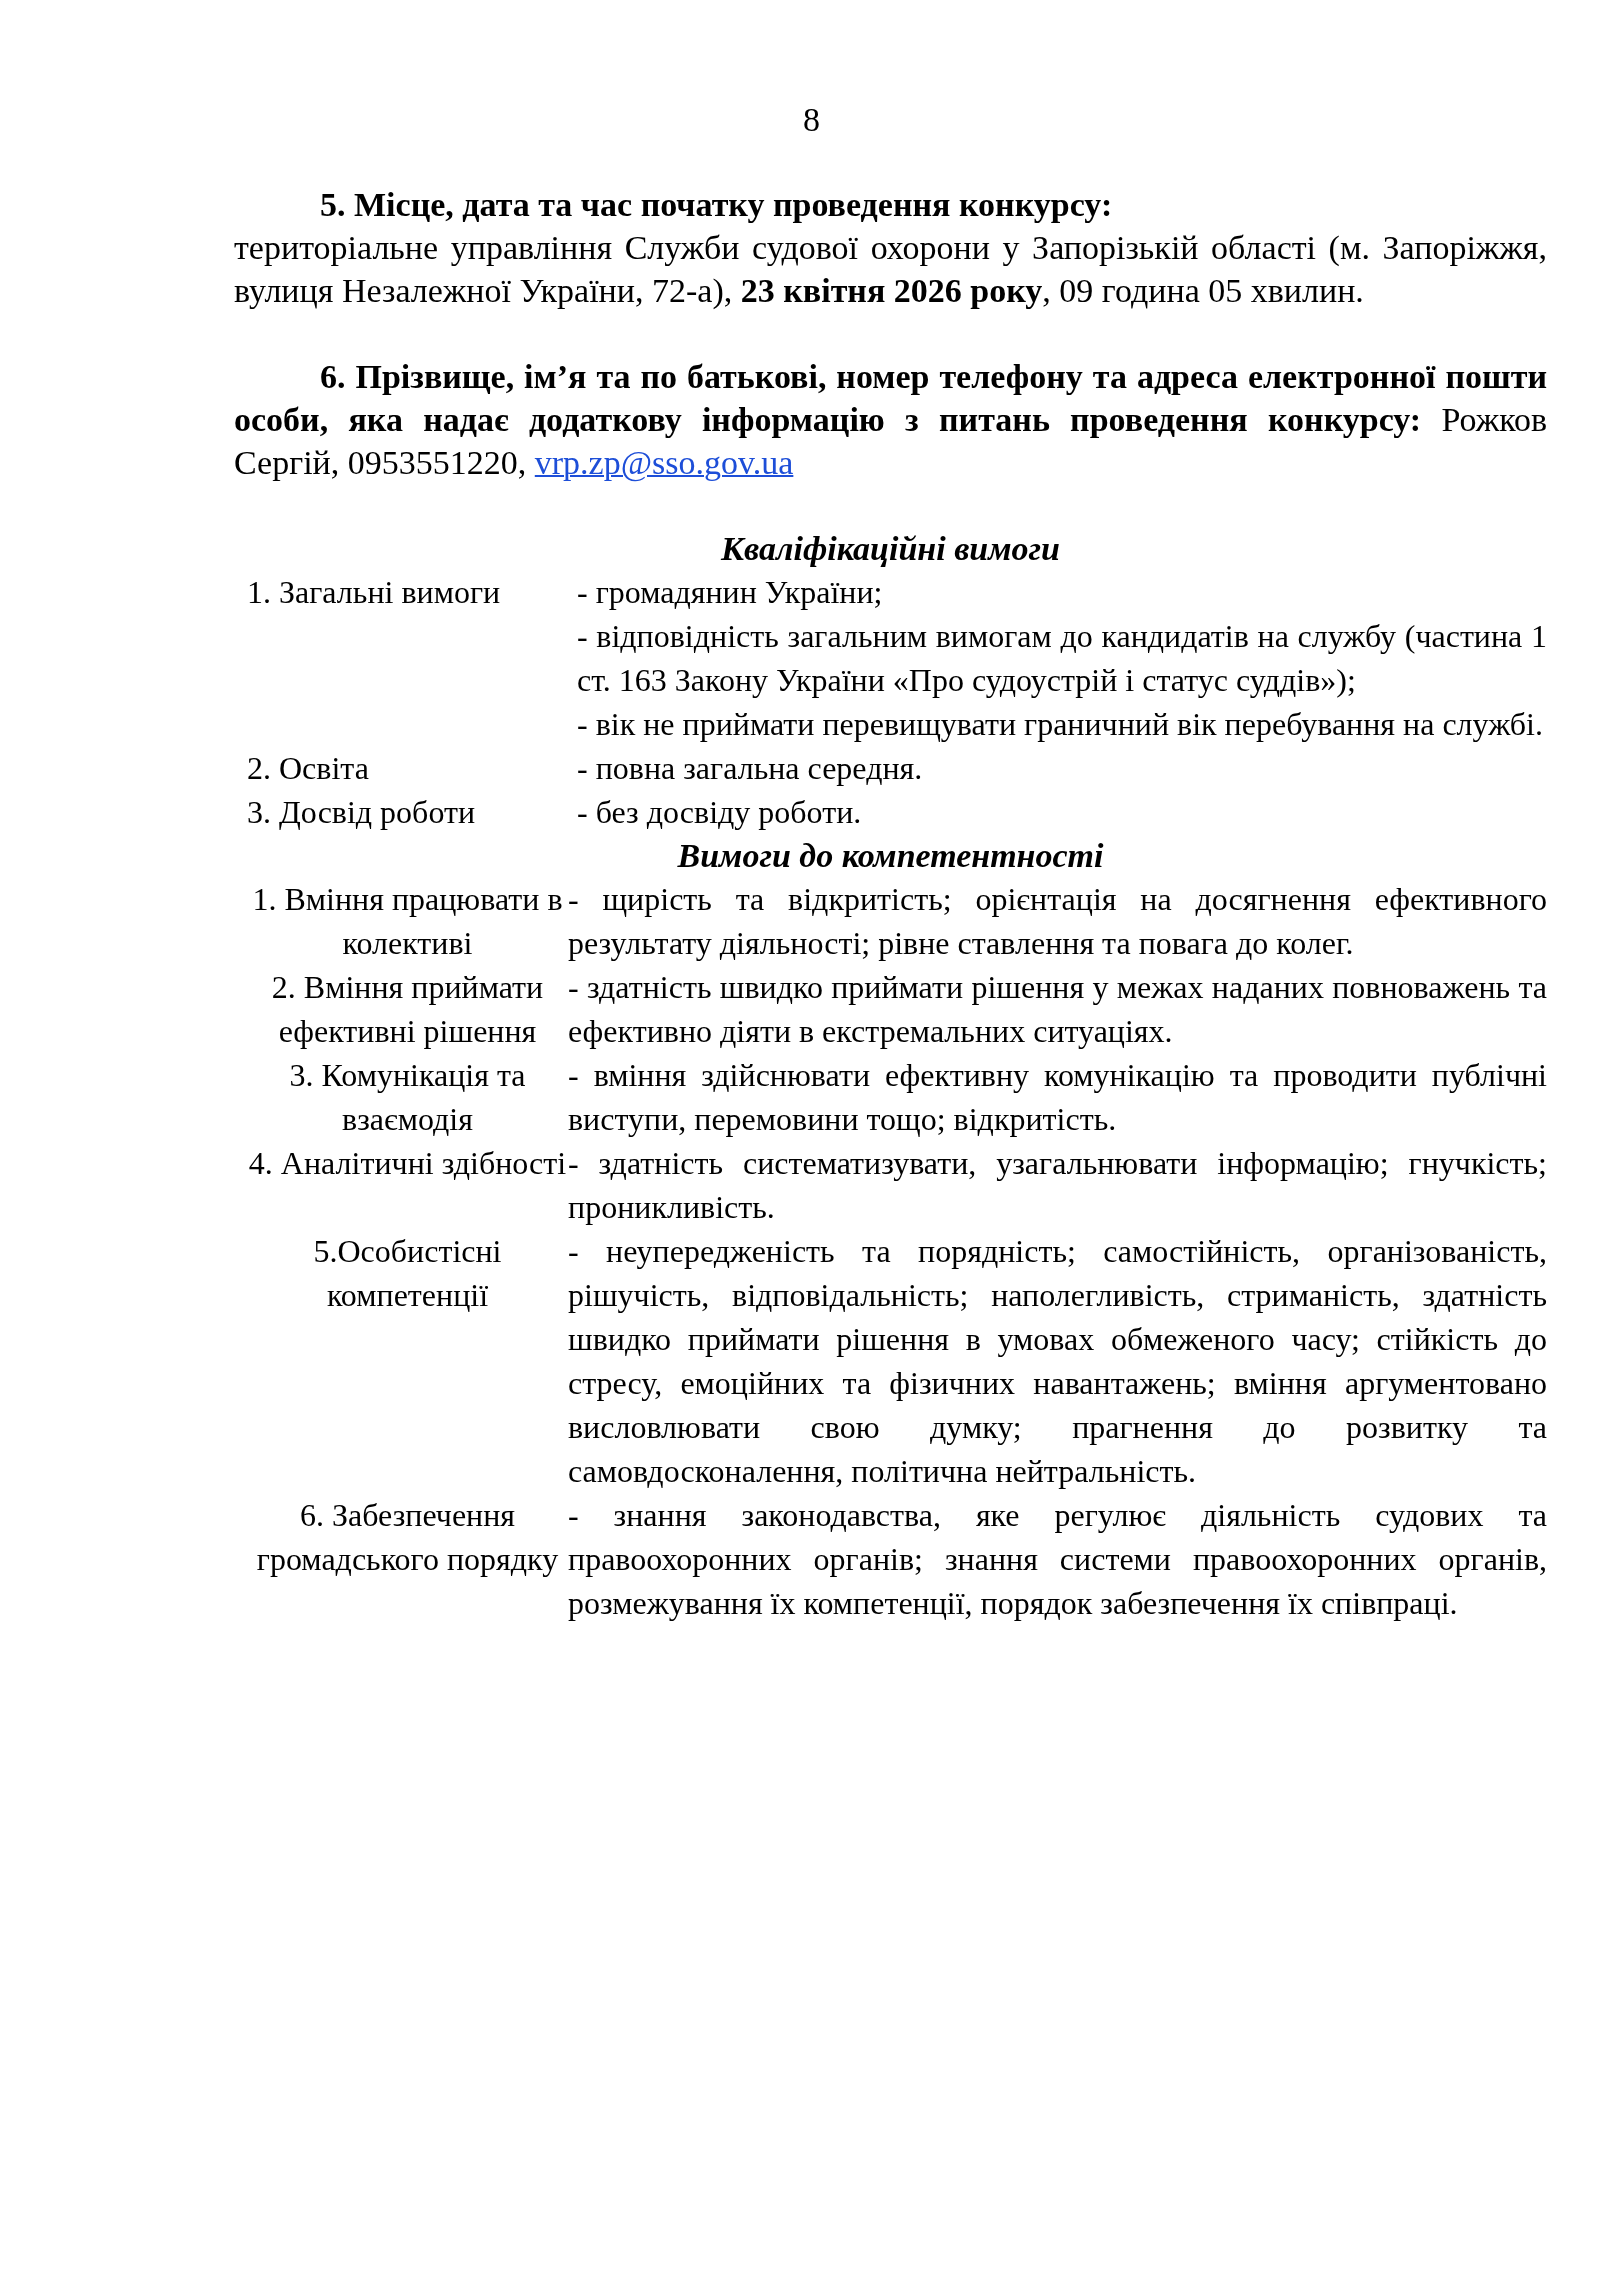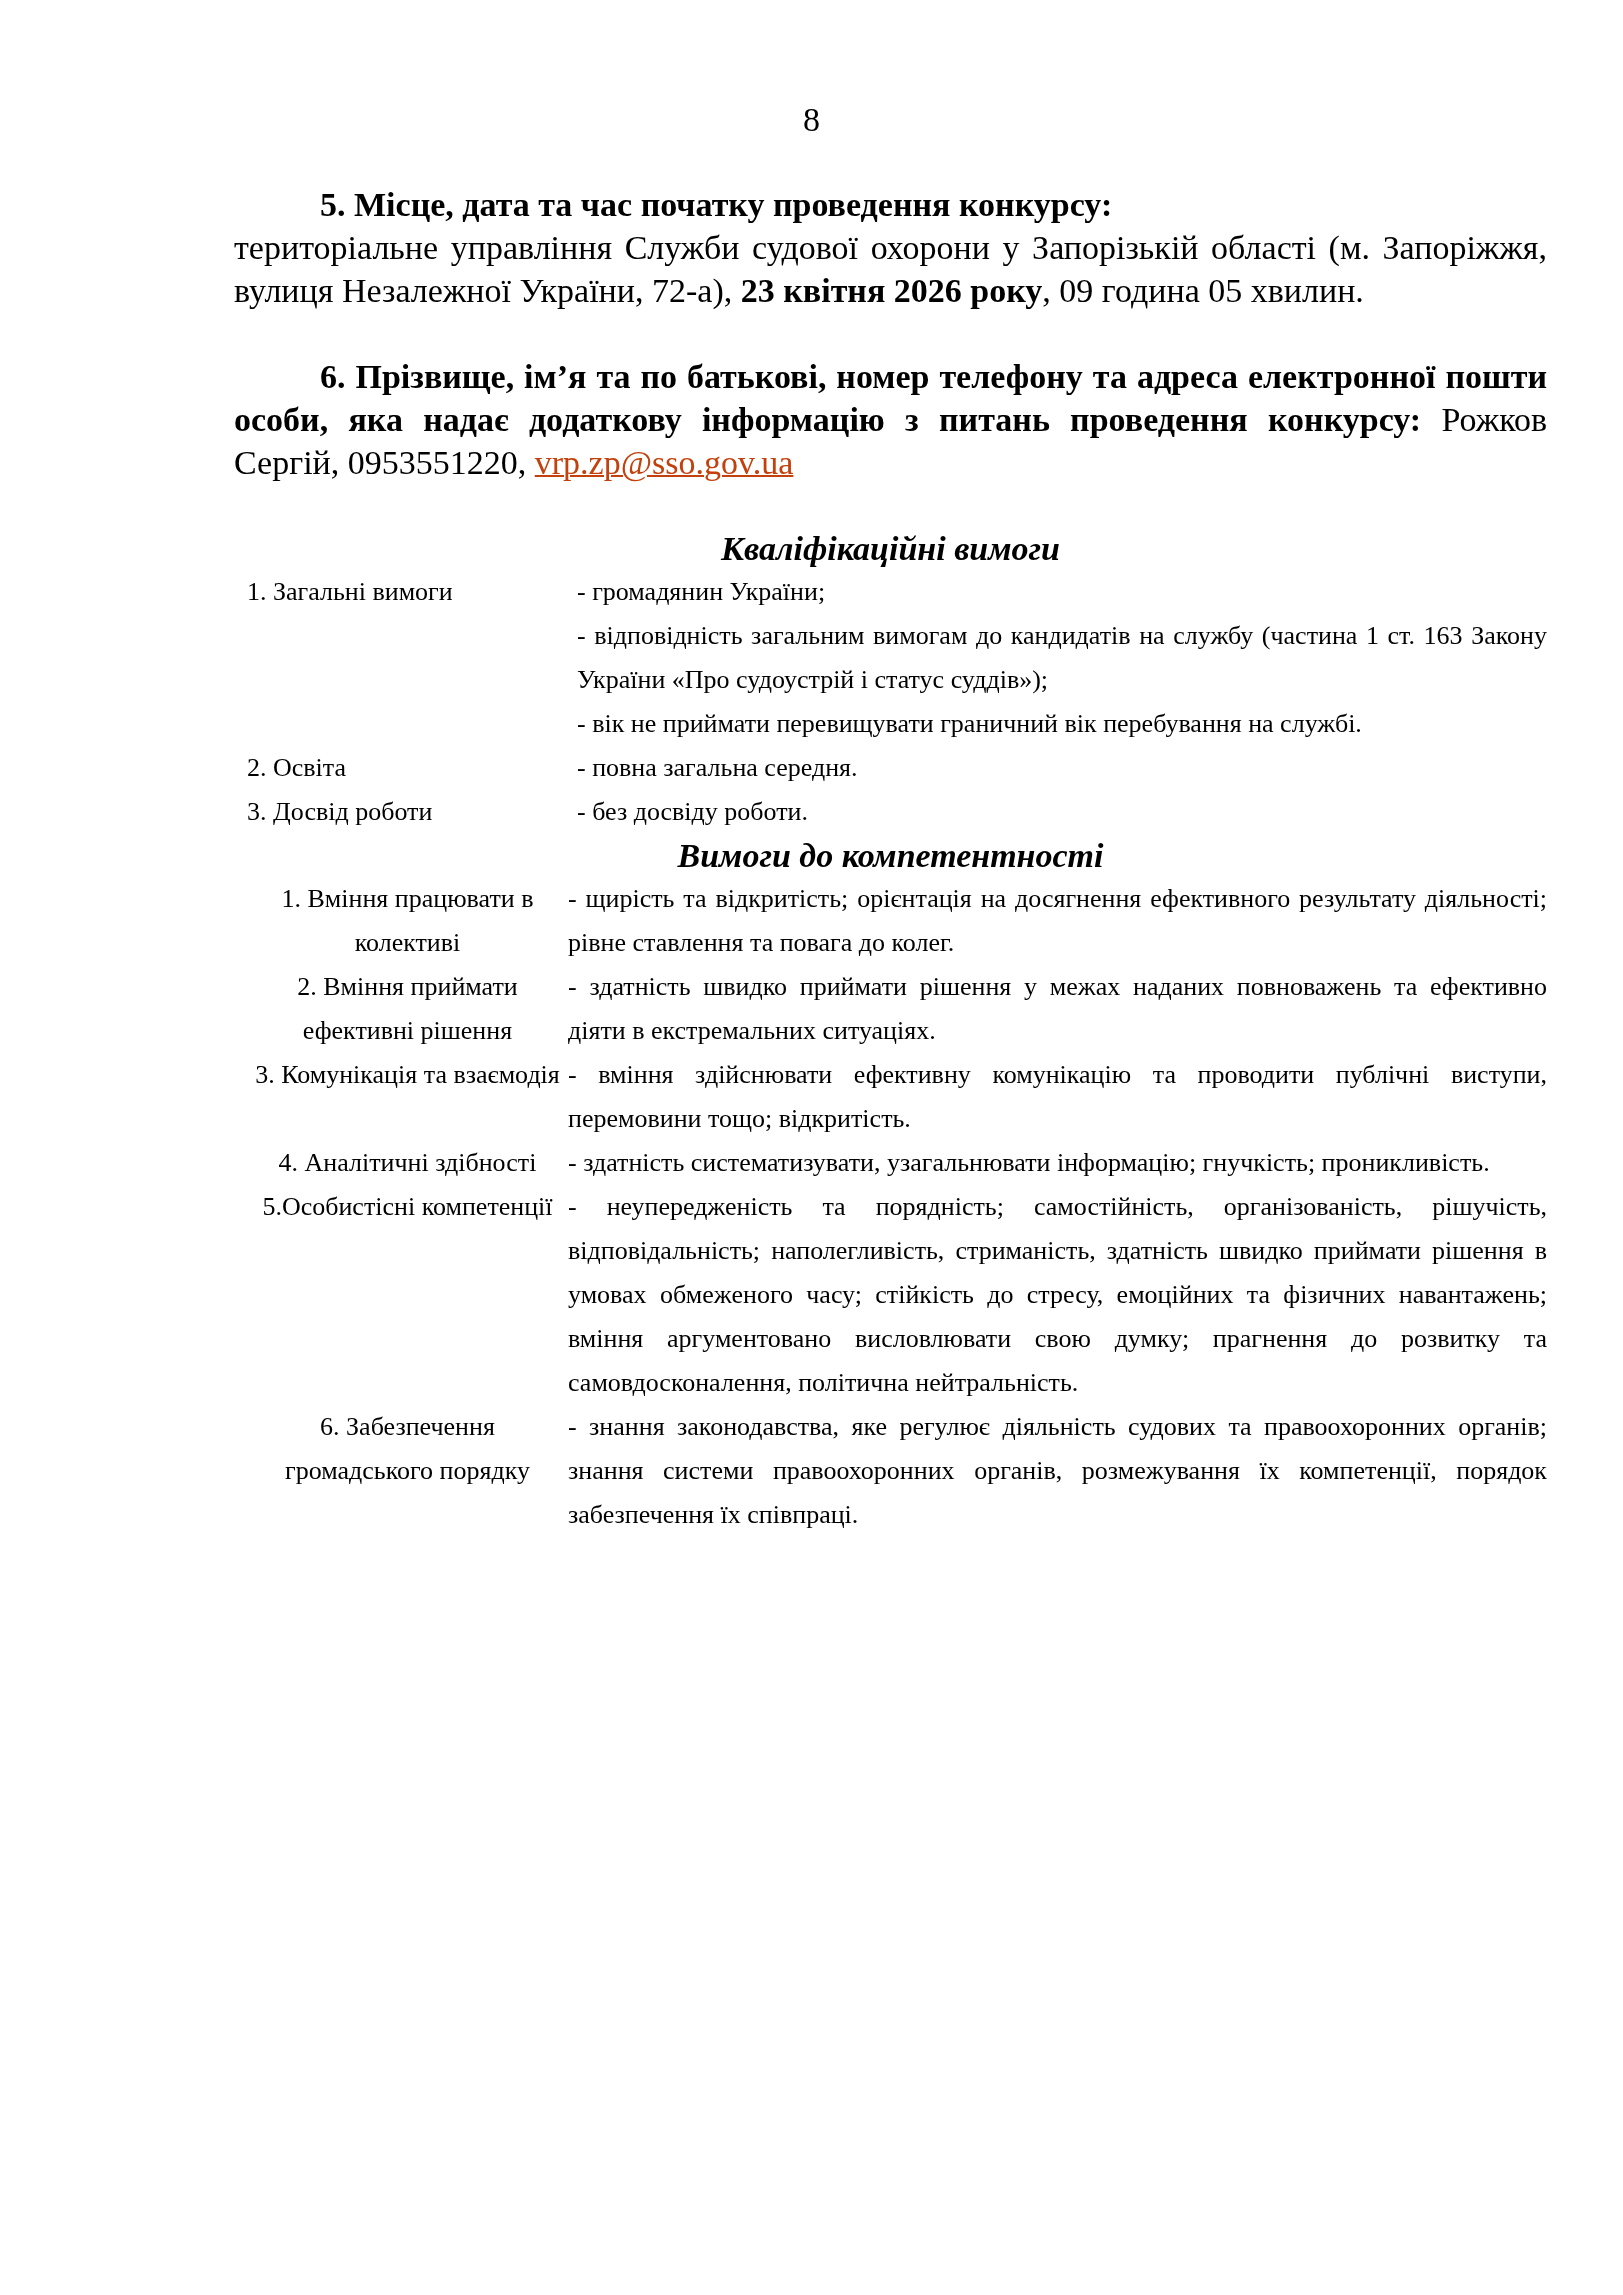--- a/index.html
+++ b/index.html
@@ -20,21 +20,21 @@
   .b { font-weight: bold; }
   .gap { height: 43px; }
   a.email { color: #0000ff; text-decoration: underline; text-decoration-thickness: 2px; }
   .section-title {
     text-align: center; font-weight: bold; line-height: 43px; margin: 0; font-style: italic;
   }
   table.req {
     border-collapse: collapse; width: 1313px; table-layout: fixed;
   }
   table.req td {
-    vertical-align: top; padding: 0; line-height: 44px; font-size: 26px;
+    vertical-align: top; padding: 0; line-height: 44px; font-size: 32px;
   }
   table.q1 td.left { width: 330px; padding-left: 13px; text-align: left; }
   table.q2 td.left { width: 321px; padding-left: 13px; text-align: center; }
   table.req td.right { text-align: justify; }
   .line-block { display: block; text-align: justify; }
   .rowgap td { padding-bottom: 6.5px; }
 </style>
 </head>
 <body>
 
@@ -45,21 +45,21 @@
   <div>
     <p class="indent">
       <span class="b">5. Місце, дата та час початку проведення конкурсу:</span>
     </p>
     <p><span>територіальне управління Служби судової охорони у Запорізькій області (м. Запоріжжя, вулиця Незалежної України, 72-а), </span><span class="b">23 квітня 2026 року</span><span>, 09 година 05 хвилин.</span></p>
   </div>
 
   <div class="gap"></div>
 
   <div>
-    <p class="indent"><span class="b">6. Прізвище, ім’я та по батькові, номер телефону та адреса електронної пошти особи, яка надає додаткову інформацію з питань проведення конкурсу:</span><span> Рожков Сергій, 0953551220, </span><a class="email" href="#" style="color: #c2410c;">vrp.zp@sso.gov.ua</a></p>
+    <p class="indent"><span class="b">6. Прізвище, ім’я та по батькові, номер телефону та адреса електронної пошти особи, яка надає додаткову інформацію з питань проведення конкурсу:</span><span> Рожков Сергій, 0953551220, </span><a class="email" href="#" style="color: #1d4ed8;">vrp.zp@sso.gov.ua</a></p>
   </div>
 
   <div class="gap"></div>
 
   <p class="section-title">Кваліфікаційні вимоги</p>
 
   <table class="req q1">
     <tbody>
         <tr>
       <td class="left">1. Загальні вимоги</td>

